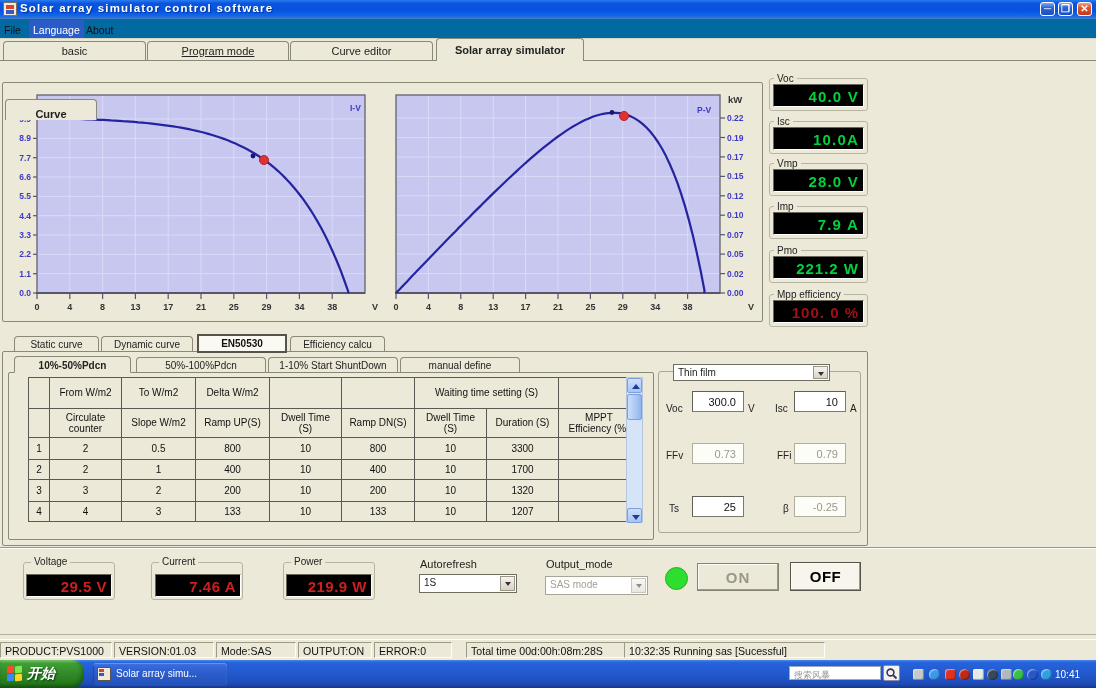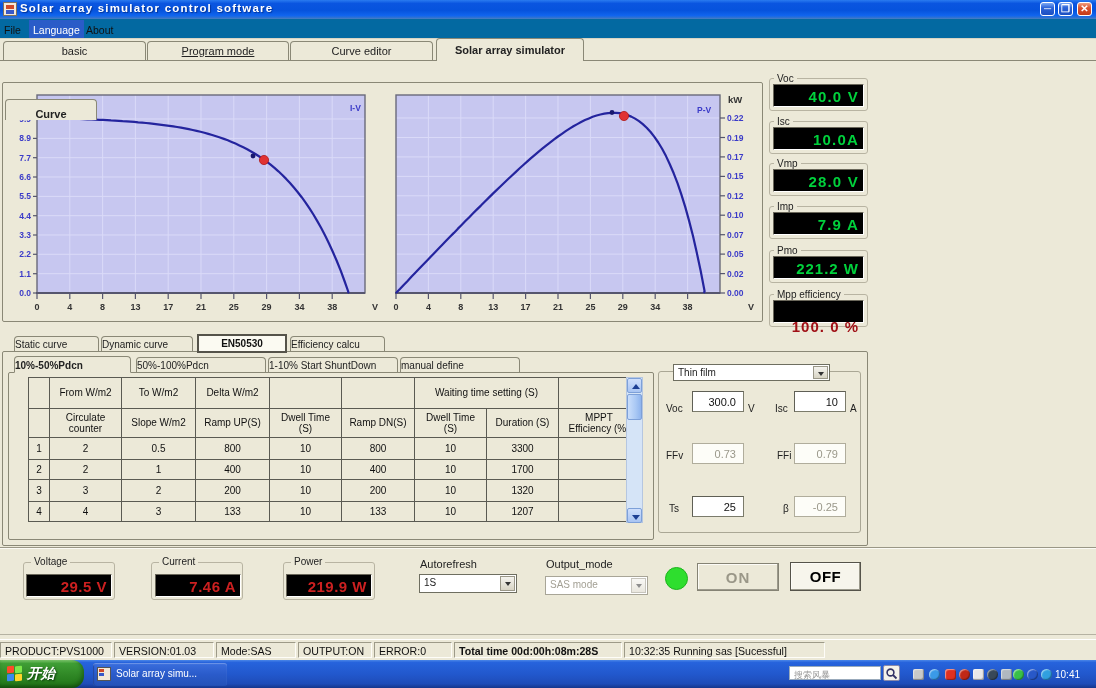--- a/index.html
+++ b/index.html
@@ -24,21 +24,21 @@
   .tabline { left:0; top:60px; width:1096px; height:0; border-top:1px solid #8a8876; }
   
   .panelborder { border:1px solid #8a8876; border-radius:2px; background:#ece9d8; }
   .gbx { position:absolute; border:1px solid #b8b4a2; border-radius:3px; }
   .gbxlbl { position:absolute; font-size:10px; color:#222; background:#ece9d8; padding:0 3px; }
   .disp { position:absolute; background:#000; border:1px solid #888; border-top-color:#6a675a; border-left-color:#6a675a; border-bottom-color:#fff; border-right-color:#fff; font-weight:bold; text-align:right; font-family:"Liberation Sans",sans-serif; }
   .green { color:#00d23c; }
   .dred  { color:#a01016; }
   .red   { color:#cc2020; }
   
-  .tab2 { position:absolute; background:#ece9d8; border:1px solid #8a8876; border-bottom:none; border-radius:4px 4px 0 0; font-size:10px; color:#222; }
+  .tab2 { position:absolute; background:#ece9d8; border:1px solid #8a8876; border-bottom:none; border-radius:4px 4px 0 0; text-align:center; font-size:10px; color:#222; }
   
   table.grid { border-collapse:collapse; table-layout:fixed; }
   table.grid td { border:1px solid #5a5a52; font-size:10px; text-align:center; color:#111; padding:0; overflow:hidden; white-space:nowrap; }
   
   .inp { position:absolute; background:#fff; border:1px solid #7b7b6b; border-top-color:#5f5f55; border-left-color:#5f5f55; font-size:11px; text-align:right; padding:1px 4px 0 0; color:#111; }
   .inpdis { background:#fdfdf8; border-color:#b0ad9c; color:#9a988a; }
   .lbl { position:absolute; font-size:10px; color:#222; }
   .combo { position:absolute; background:#fff; border:1px solid #6e6e60; font-size:10px; color:#222; padding:2px 0 0 4px; }
   .cbtn { position:absolute; background:linear-gradient(180deg,#f4f3ee,#d8d4c4); border:1px solid #9a9788; width:15px; }
   .cbtn:after { content:""; position:absolute; left:3.5px; top:5px; border:3.5px solid transparent; border-top:4px solid #333; }
@@ -217,21 +217,21 @@
 <div class="abs gbxlbl" style="left:774px; top:158px;">Vmp</div>
 <div class="abs disp green" style="left:773px; top:169px; width:91px; height:23px; font-size:15px; padding:3px 4px 0 0; letter-spacing:1.2px;">28.0 V</div>
 <div class="abs gbx" style="left:769px; top:206px; width:99px; height:33px;"></div>
 <div class="abs gbxlbl" style="left:774px; top:201px;">Imp</div>
 <div class="abs disp green" style="left:773px; top:212px; width:91px; height:23px; font-size:15px; padding:3px 4px 0 0; letter-spacing:1.2px;">7.9 A</div>
 <div class="abs gbx" style="left:769px; top:250px; width:99px; height:33px;"></div>
 <div class="abs gbxlbl" style="left:774px; top:245px;">Pmo</div>
 <div class="abs disp green" style="left:773px; top:256px; width:91px; height:23px; font-size:15px; padding:3px 4px 0 0; letter-spacing:1px;">221.2 W</div>
 <div class="abs gbx" style="left:769px; top:294px; width:99px; height:33px;"></div>
 <div class="abs gbxlbl" style="left:774px; top:289px;">Mpp efficiency</div>
-<div class="abs disp dred" style="left:773px; top:300px; width:91px; height:23px; font-size:15px; padding:17px 4px 0 0; letter-spacing:1px;">100. 0 %</div>
+<div class="abs disp dred" style="left:773px; top:300px; width:91px; height:23px; font-size:15px; padding:3px 4px 0 0; letter-spacing:1px;">100. 0 %</div>
 
 <div class="abs tab2" style="left:14px; top:336px; width:85px; height:16px; padding-top:2px;">Static curve</div>
 <div class="abs tab2" style="left:101px; top:336px; width:92px; height:16px; padding-top:2px;">Dynamic curve</div>
 <div class="abs tab2" style="left:290px; top:336px; width:95px; height:16px; padding-top:2px;">Efficiency calcu</div>
 <div class="abs panelborder" style="left:2px; top:351px; width:866px; height:195px;"></div>
 <div class="abs" style="left:197px; top:334px; width:90px; height:19px; background:#fbfaf2; border:2px solid #55534a; text-align:center; font-size:10px; font-weight:bold; color:#111; padding-top:2px; z-index:2;">EN50530</div>
 
 <div class="abs tab2" style="left:136px; top:357px; width:130px; height:15px; padding-top:2px;">50%-100%Pdcn</div>
 <div class="abs tab2" style="left:268px; top:357px; width:130px; height:15px; padding-top:2px;">1-10% Start ShuntDown</div>
 <div class="abs tab2" style="left:400px; top:357px; width:120px; height:15px; padding-top:2px;">manual define</div>
@@ -360,21 +360,21 @@
 <div class="abs" style="left:665px; top:567px; width:23px; height:23px; border-radius:50%; background:#2ede2e; border:1px solid #1db31d;"></div>
 <div class="abs btn" style="left:697px; top:563px; width:82px; height:28px; font-size:15px; color:#9a9788; padding-top:5px; letter-spacing:1px;">ON</div>
 <div class="abs btn" style="left:790px; top:562px; width:71px; height:29px; font-size:15px; color:#000; padding-top:5px; background:#f7f5ec; border-color:#55534a; letter-spacing:0.5px;">OFF</div>
 <div class="abs" style="left:0px; top:634px; width:1096px; height:1px; background:#b5b2a2;"></div>
 <div class="abs" style="left:0px; top:639px; width:1096px; height:21px; background:#ece9d8; border-top:1px solid #fff;">
 <div class="sbar-seg" style="left:0px; width:112px;">PRODUCT:PVS1000</div>
 <div class="sbar-seg" style="left:114px; width:100px;">VERSION:01.03</div>
 <div class="sbar-seg" style="left:216px; width:80px;">Mode:SAS</div>
 <div class="sbar-seg" style="left:298px; width:74px;">OUTPUT:ON</div>
 <div class="sbar-seg" style="left:374px; width:78px;">ERROR:0</div>
-<div class="sbar-seg" style="left:454px; width:168px;font-weight:bold;">Total time 00d:00h:08m:28S</div>
+<div class="sbar-seg" style="left:466px; width:168px;">Total time 00d:00h:08m:28S</div>
 <div class="sbar-seg" style="left:624px; width:201px;">10:32:35 Running sas [Sucessful]</div>
 </div>
 <div class="abs" style="left:0px; top:660px; width:1096px; height:28px; background:linear-gradient(180deg,#4a86e8 0%,#2663dc 9%,#2258cd 50%,#1e4cb8 85%,#15368c 100%);">
 <div style="position:absolute; left:0; top:0; width:84px; height:28px; border-radius:0 12px 12px 0; background:linear-gradient(180deg,#7fca6f 0%,#3f9e35 12%,#2f8725 55%,#247a1b 85%,#1d6414 100%); box-shadow:inset -2px -2px 4px rgba(0,40,0,.4);">
 <div style="position:absolute;left:7px;top:6px;width:16px;height:16px;">
         <div style="position:absolute;left:0;top:0;width:7px;height:7px;background:#ff4a2a;border-radius:1px;transform:skewY(-6deg);"></div>
         <div style="position:absolute;left:8px;top:0;width:7px;height:7px;background:#7fe84a;border-radius:1px;transform:skewY(-6deg);"></div>
         <div style="position:absolute;left:0;top:8px;width:7px;height:7px;background:#3a8aef;border-radius:1px;transform:skewY(-6deg);"></div>
         <div style="position:absolute;left:8px;top:8px;width:7px;height:7px;background:#ffd52a;border-radius:1px;transform:skewY(-6deg);"></div>
       </div>

